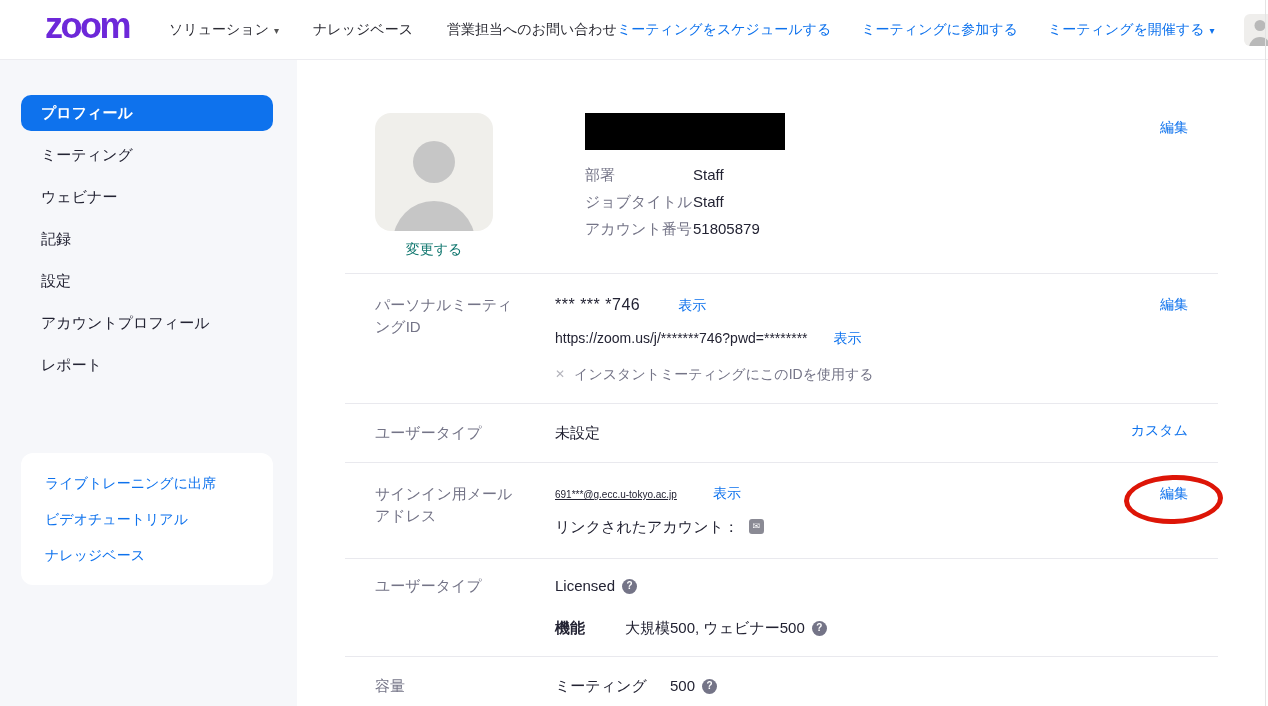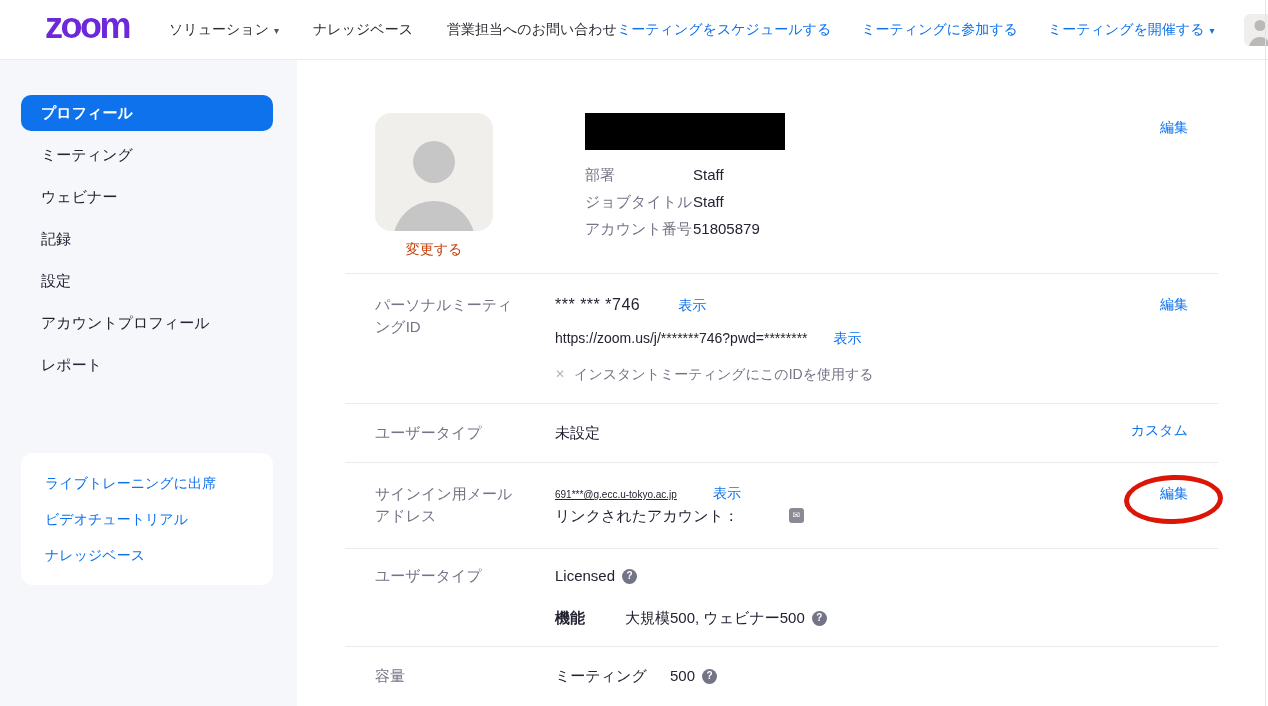--- a/index.html
+++ b/index.html
@@ -56,21 +56,21 @@
   .profile-sec { display:flex; padding:53px 0 14px 30px; }
   .avatar-col { width:118px; text-align:center; flex-shrink:0; }
   .big-avatar {
     width:118px; height:118px; border-radius:16px; background:#f0efeb;
     position:relative; overflow:hidden;
   }
   .ba-head { position:absolute; top:28px; left:50%; transform:translateX(-50%);
     width:42px; height:42px; border-radius:50%; background:#c6c6c6; }
   .ba-body { position:absolute; bottom:-16px; left:50%; transform:translateX(-50%);
     width:82px; height:46px; border-radius:41px 41px 0 0; background:#c6c6c6; }
-  .change-link { display:inline-block; margin-top:10px; color:#c2410c; font-size:14px; }
+  .change-link { display:inline-block; margin-top:10px; color:#0f766e; font-size:14px; }
   .fields-col { margin-left:92px; }
   .redacted { width:200px; height:37px; background:#000; margin-bottom:11px; }
   .pf-row { display:flex; font-size:15px; line-height:27px; }
   .pf-label { width:108px; color:#747487; flex-shrink:0; }
   .pf-value { color:#232333; }
 
   .edit-link { position:absolute; top:59px; right:30px; color:#0E72ED; font-size:14px; }
   .row-edit  { position:absolute; top:22px; right:30px; color:#0E72ED; font-size:14px; }
   .row-action{ position:absolute; top:18px; right:30px; color:#0E72ED; font-size:14px; }
 
@@ -91,21 +91,21 @@
   .pmi-instant { margin-top:16px; font-size:14px; line-height:20px; color:#747487; display:flex; align-items:center; }
   .x-icon { color:#b4b4bc; margin-right:9px; font-size:12px; }
 
   .plink-row { padding:18px 0 18px 30px; }
   .plain-value { font-size:15px; line-height:22px; color:#232333; }
 
   .email-row { padding:20px 0 21px 30px; }
   .email-line1 { display:flex; align-items:baseline; line-height:21px; }
   .email-value { font-size:10px; color:#232333;text-decoration:underline; }
   .email-show { color:#0E72ED; font-size:14px; margin-left:36px; }
-  .linked-line { display:flex; align-items:center; font-size:15px; line-height:21px; color:#232333;gap:40px; }
+  .linked-line { margin-top:11px; display:flex; align-items:center; font-size:15px; line-height:21px; color:#232333; }
   .mail-icon {
     display:inline-flex; width:15px; height:15px; border-radius:3px;
     background:#8a8a94; color:#fff; font-size:9px; align-items:center;
     justify-content:center; margin-left:10px; cursor:pointer;
   }
 
   .utype-row { padding:16px 0 17px 30px; }
   .utype-line1 { display:flex; align-items:center; font-size:15px; line-height:22px; }
   .feat-line { margin-top:20px; display:flex; align-items:center; font-size:15px; line-height:22px; }
   .feat-label { font-weight:700; width:70px; flex-shrink:0; }

